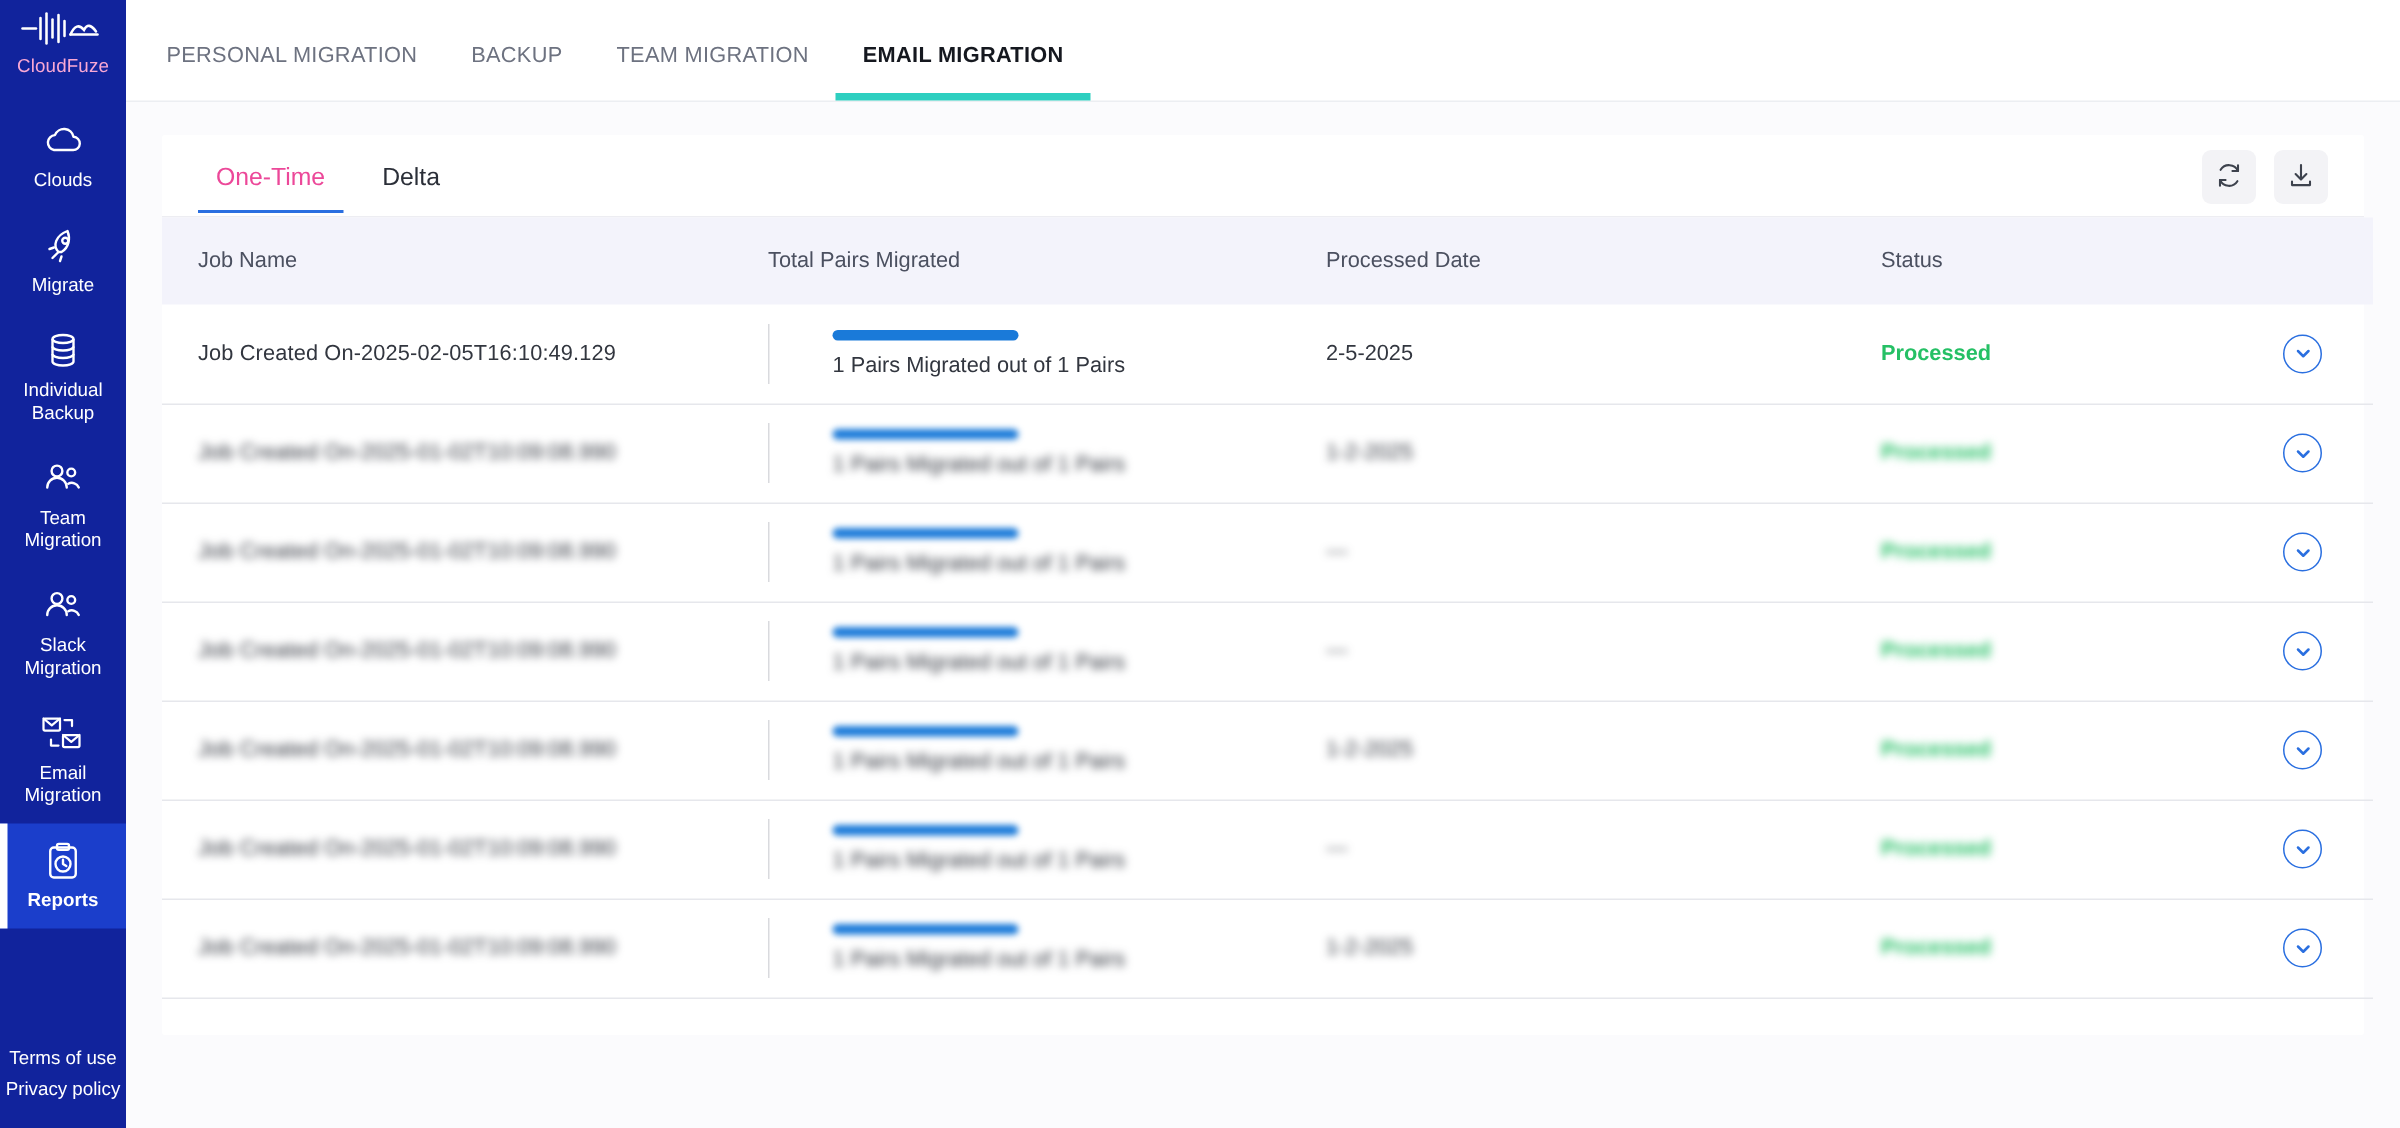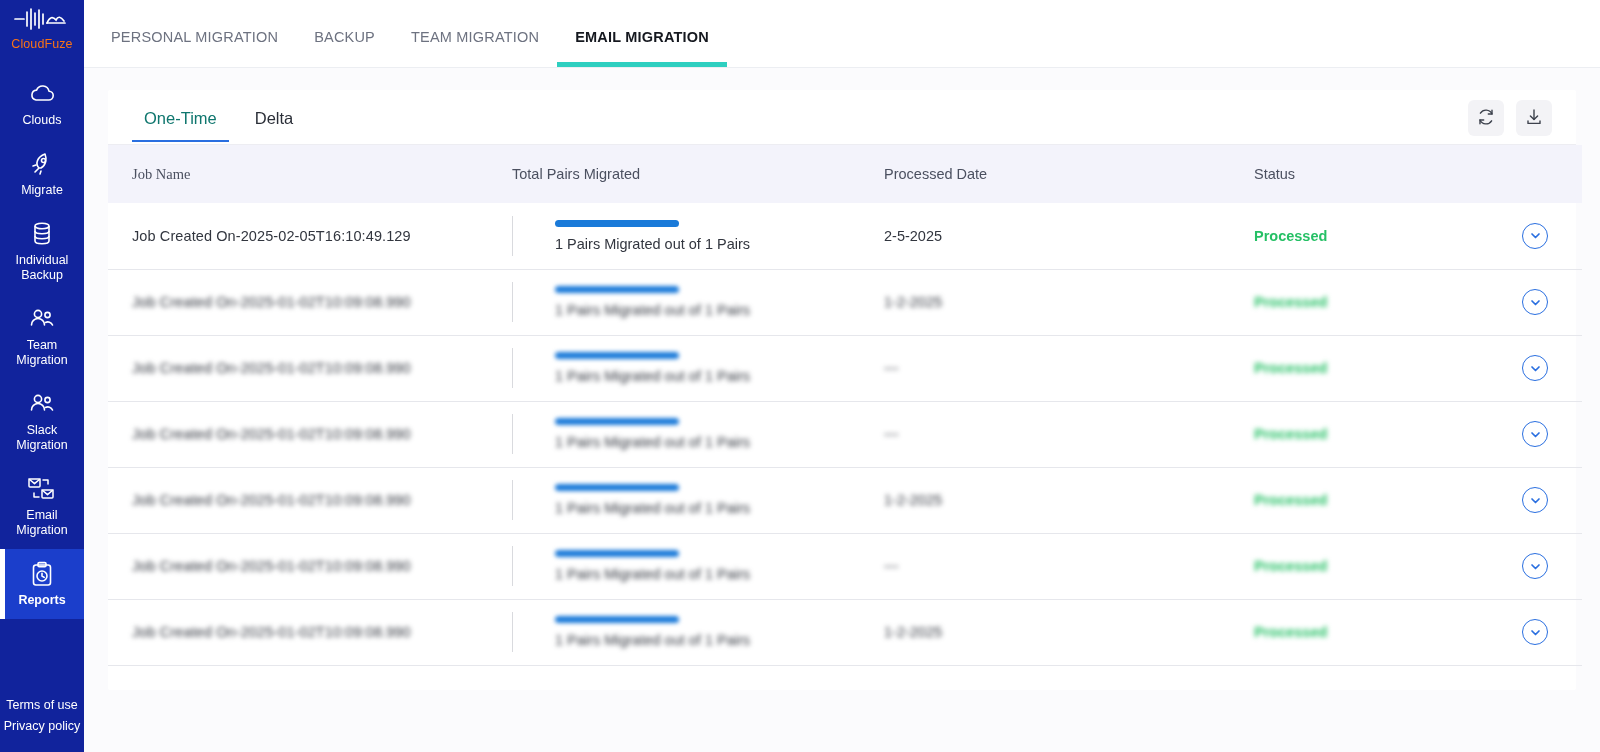--- a/index.html
+++ b/index.html
@@ -37,21 +37,21 @@
     display: flex;
     flex-direction: column;
     align-items: center;
     width: 100%;
   }
   .brand-logo { height: 26px; display: flex; align-items: center; justify-content: center; }
   .brand-name {
     font-size: 12.5px;
     letter-spacing: .1px;
     margin-top: 5px;
-    color: #f97316;
+    color: #f9a8d4;
   }
 
   .nav {
     margin-top: 18px;
     width: 100%;
     display: flex;
     flex-direction: column;
     align-items: center;
   }
 
@@ -233,21 +233,21 @@
   }
 
   .subtabs { display: flex; align-items: flex-end; gap: 14px; }
   .subtab {
     font-size: 16.5px;
     color: #2b2f38;
     padding: 6px 12px 13px 12px;
     cursor: pointer;
     position: relative;
   }
-  .subtab.active { color: #0f766e; }
+  .subtab.active { color: #ec4899; }
   .subtab.active::after {
     content: "";
     position: absolute;
     left: 0; right: 0; bottom: -1px;
     height: 2.5px;
     background: #2a6fe0;
   }
 
   .head-actions { display: flex; gap: 12px; padding-bottom: 8px; }
   .icon-btn {
@@ -268,21 +268,21 @@
   }
   table.jobs thead th {
     background: #f3f3fb;
     text-align: left;
     font-size: 14.5px;
     font-weight: normal;
     color: #4b5060;
     padding: 19px 0 19px 0;
     height: 58px;
   }
-  th.c-job   { width: 404px; padding-left: 24px !important; font-family: Liberation Serif, serif; }
+  th.c-job   { width: 404px; padding-left: 24px !important; }
   th.c-pairs { width: 372px; }
   th.c-date  { width: 370px; }
   th.c-status{ width: 268px; }
   th.c-exp   { width: 60px; }
 
   table.jobs tbody td {
     border-bottom: 1px solid #e6e7ec;
     font-size: 14.5px;
     color: #32363f;
     height: 66px;

